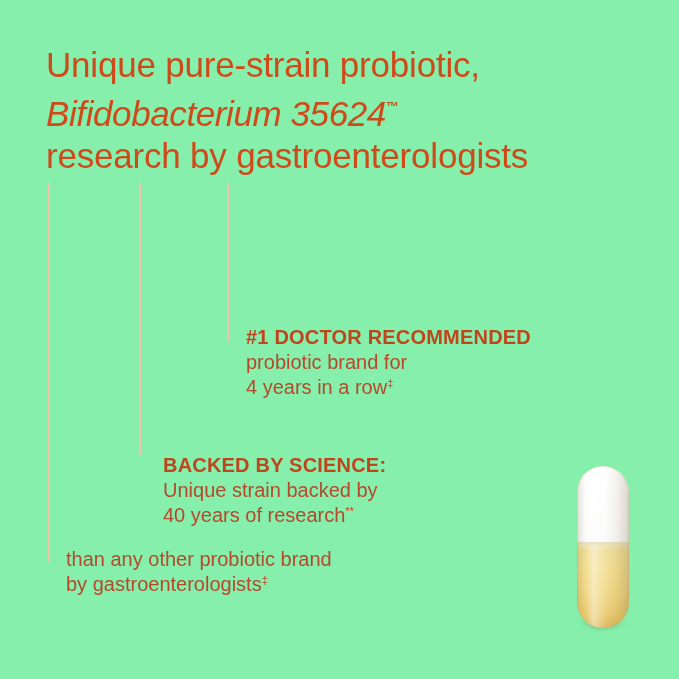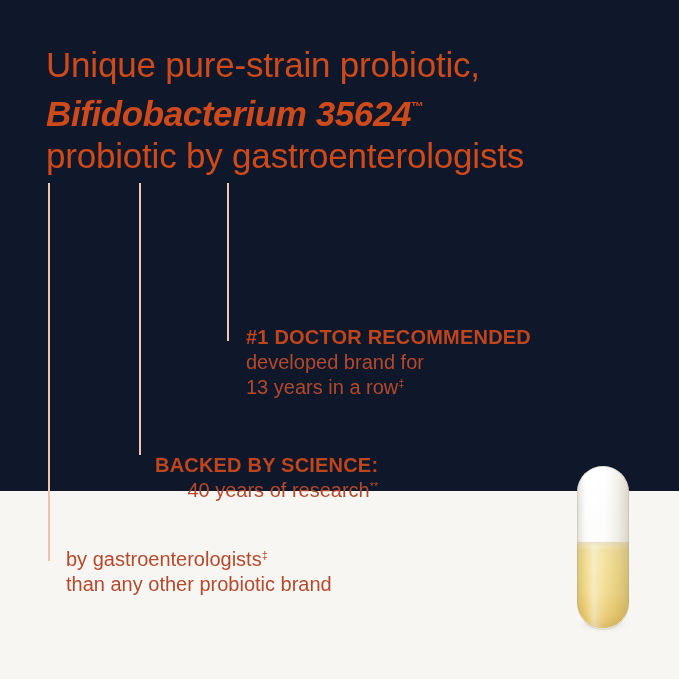--- a/index.html
+++ b/index.html
@@ -13,43 +13,43 @@
     background: #f7f6f3;
     font-family: "Liberation Sans", sans-serif;
     overflow: hidden;
     position: relative;
     -webkit-font-smoothing: antialiased;
   }
 
   #canvas {
     position: relative;
     width: 679px;
-    height: 491px;
-    background: #0f172a;
+    height: 679px;
+    background: #86efac;
   }
 
   
   .headline {
     position: absolute;
     left: 46px;
     top: 44px;
     width: 600px;
     color: #cf4a1a;
     font-size: 35px;
     line-height: 42px;
     letter-spacing: -0.2px;
     font-weight: 400;
   }
   .headline .line {
     display: block;
     white-space: nowrap;
   }
   .headline .strain {
     font-style: italic;
-    font-weight: 700;
+    font-weight: 400;
     letter-spacing: -0.4px;
   }
   .headline .tm {
     font-size: 13px;
     font-style: normal;
     font-weight: 700;
     vertical-align: 15px;
     letter-spacing: 0;
   }
 
@@ -81,21 +81,21 @@
     display: block;
     white-space: nowrap;
   }
   .claim sup {
     font-size: 11px;
     vertical-align: 7px;
     line-height: 0;
   }
 
   .claim.claim-1 { left: 246px; top: 325px; }
-  .claim.claim-2 { left: 155px; top: 453px; text-align: right; }
+  .claim.claim-2 { left: 163px; top: 453px; }
   .claim.claim-3 { left: 66px;  top: 547px; }
 
   
   .capsule-wrap {
     position: absolute;
     left: 577px;
     top: 466px;
     width: 52px;
     height: 164px;
   }
@@ -171,41 +171,42 @@
   }
 </style>
 </head>
 <body>
 
 <div id="canvas">
 
   <div class="headline">
     <span class="line">Unique pure-strain probiotic,</span>
     <span class="line"><span class="strain">Bifidobacterium 35624</span><span class="tm">™</span></span>
-    <span class="line">probiotic by gastroenterologists</span>
+    <span class="line">research by gastroenterologists</span>
   </div>
 
   <div class="connector c1"></div>
   <div class="connector c2"></div>
   <div class="connector c3"></div>
 
   <div class="claim claim-1">
     <span class="heading">#1 DOCTOR RECOMMENDED</span>
-    <span class="body-line">developed brand for</span>
-    <span class="body-line"><span>13 years in a row</span><sup>‡</sup></span>
+    <span class="body-line">probiotic brand for</span>
+    <span class="body-line"><span>4 years in a row</span><sup>‡</sup></span>
   </div>
 
   <div class="claim claim-2">
     <span class="heading">BACKED BY SCIENCE:</span>
+    <span class="body-line">Unique strain backed by</span>
     <span class="body-line"><span>40 years of research</span><sup>**</sup></span>
   </div>
 
   <div class="claim claim-3">
+    <span class="body-line">than any other probiotic brand</span>
     <span class="body-line"><span>by gastroenterologists</span><sup>‡</sup></span>
-    <span class="body-line">than any other probiotic brand</span>
   </div>
 
   <div class="capsule-wrap">
     <div class="capsule-shadow"></div>
     <div class="capsule">
       <div class="capsule-shade"></div>
       <div class="capsule-seam"></div>
       <div class="capsule-gloss"></div>
     </div>
     <div class="capsule-outline"></div>

